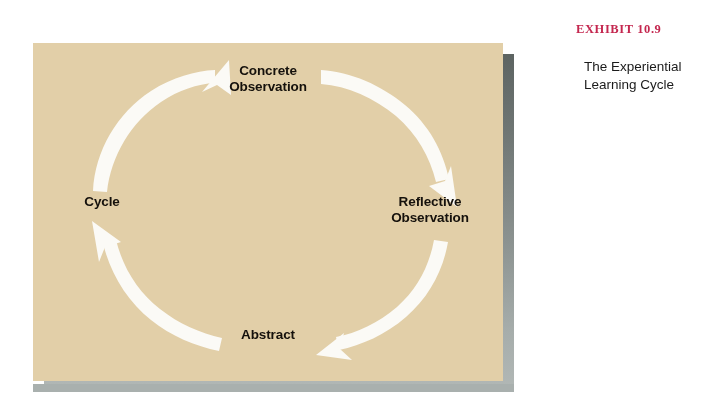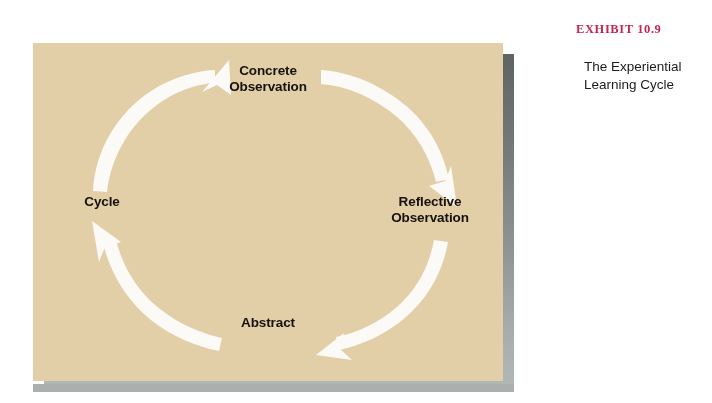--- a/index.html
+++ b/index.html
@@ -83,21 +83,21 @@
     width: 150px;
   }
   #node-reflective-observation {
     left: 324px;
     top: 151px;
     width: 146px;
     text-align: center;
   }
   #node-abstract-conceptualization {
     left: 152px;
-    top: 272px;
+    top: 284px;
     width: 166px;
   }
   #node-active-experimentation {
     left: -4px;
     top: 151px;
     width: 146px;
   }
 
   
   #exhibit-caption {

